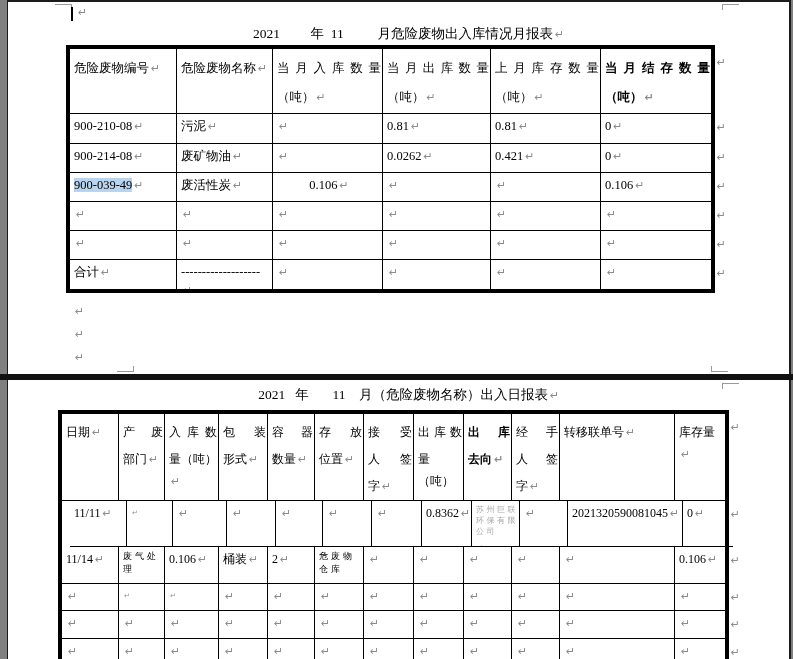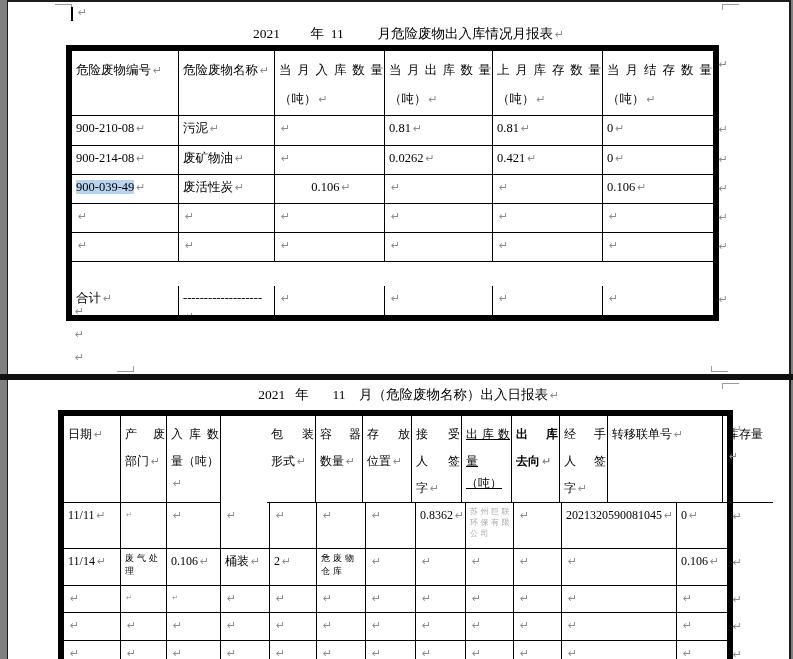--- a/index.html
+++ b/index.html
@@ -32,21 +32,21 @@
 
   .doc-title{
     position:absolute;left:0;width:100%;
     text-align:center;font-size:13.5px;white-space:pre;
   }
   #title1{top:23px;}
   #title2{top:6px;}
   .u{text-underline-offset:2px;}
   .hl{background:#b8d4ee;}
 
-  .tbl{position:absolute;border:6px solid #000000;background:#fff;}
+  .tbl{position:absolute;border:4px solid #000000;background:#fff;}
   #table1{left:58px;top:43px;}
   #table2{left:50px;top:30px;border-bottom:none;}
   .trow{display:flex;position:relative;}
   .cell{
     box-sizing:border-box;flex-shrink:0;overflow:hidden;
     border-right:1px solid #000;border-bottom:1px solid #000;
     padding:3px 1px 0 4px;font-size:12.5px;line-height:18px;
   }
   #table2 .cell{font-size:12px;}
   .cell:last-of-type{border-right:none;}
@@ -92,21 +92,21 @@
           <div><span>（吨）</span><span class="mk">↵</span></div>
         </div>
         <div class="cell hcell" style="width: 108px;">
           <div class="jline">当月出库数量</div>
           <div><span>（吨）</span><span class="mk">↵</span></div>
         </div>
         <div class="cell hcell" style="width: 110px;">
           <div class="jline">上月库存数量</div>
           <div><span>（吨）</span><span class="mk">↵</span></div>
         </div>
-        <div class="cell hcell" style="width: 110px;">
+        <div class="cell hcell" style="width: 110px; font-weight: bold;">
           <div class="jline">当月结存数量</div>
           <div><span>（吨）</span><span class="mk">↵</span></div>
         </div>
         <span class="mk rowend">↵</span>
       </div>
       <div class="trow" style="height: 30px;">
         <div class="cell" style="width: 107px;"><span class="u">900-210-08</span><span class="mk">↵</span></div>
         <div class="cell" style="width: 96px;"><span class="u">污泥</span><span class="mk">↵</span></div>
         <div class="cell" style="width: 110px;"><span class="mk">↵</span></div>
         <div class="cell" style="width: 108px;"><span class="u">0.81</span><span class="mk">↵</span></div>
@@ -143,21 +143,21 @@
       </div>
       <div class="trow" style="height: 29px;">
         <div class="cell" style="width: 107px;"><span class="mk">↵</span></div>
         <div class="cell" style="width: 96px;"><span class="mk">↵</span></div>
         <div class="cell" style="width: 110px;"><span class="mk">↵</span></div>
         <div class="cell" style="width: 108px;"><span class="mk">↵</span></div>
         <div class="cell" style="width: 110px;"><span class="mk">↵</span></div>
         <div class="cell" style="width: 110px;"><span class="mk">↵</span></div>
         <span class="mk rowend">↵</span>
       </div>
-      <div class="trow" style="height: 29px; margin-top: 24px;">
+      <div class="trow" style="height: 29px;">
         <div class="cell" style="width: 107px;"><span class="u">合计</span><span class="mk">↵</span></div>
         <div class="cell" style="width: 96px;"><span class="u">-------------------</span><span class="mk">↵</span></div>
         <div class="cell" style="width: 110px;"><span class="mk">↵</span></div>
         <div class="cell" style="width: 108px;"><span class="mk">↵</span></div>
         <div class="cell" style="width: 110px;"><span class="mk">↵</span></div>
         <div class="cell" style="width: 110px;"><span class="mk">↵</span></div>
         <span class="mk rowend">↵</span>
       </div>
     </div>
 
@@ -179,38 +179,38 @@
           <div><span>日期</span><span class="mk">↵</span></div>
         </div>
         <div class="cell hcell" style="width: 46px;">
           <div class="jline">产废</div>
           <div><span>部门</span><span class="mk">↵</span></div>
         </div>
         <div class="cell hcell" style="width: 54px;">
           <div class="jline">入库数</div>
           <div><span>量（吨）</span><span class="mk">↵</span></div>
         </div>
-        <div class="cell hcell" style="width: 49px; margin-left: 46px;">
+        <div class="cell hcell" style="width: 49px;">
           <div class="jline">包装</div>
           <div><span>形式</span><span class="mk">↵</span></div>
         </div>
         <div class="cell hcell" style="width: 47px;">
           <div class="jline">容器</div>
           <div><span>数量</span><span class="mk">↵</span></div>
         </div>
         <div class="cell hcell" style="width: 49px;">
           <div class="jline">存放</div>
           <div><span>位置</span><span class="mk">↵</span></div>
         </div>
         <div class="cell hcell" style="width: 50px;">
           <div class="jline">接受</div>
           <div class="jline">人签</div>
           <div><span>字</span><span class="mk">↵</span></div>
         </div>
-        <div class="cell hcell" style="width: 50px; text-decoration: underline;">
+        <div class="cell hcell" style="width: 50px;">
           <div class="jline">出库数</div>
           <div><span>量（吨）</span><span class="mk">↵</span></div>
         </div>
         <div class="cell hcell" style="width: 48px; font-weight: bold;">
           <div class="jline">出库</div>
           <div><span>去向</span><span class="mk">↵</span></div>
         </div>
         <div class="cell hcell" style="width: 48px;">
           <div class="jline">经手</div>
           <div class="jline">人签</div>
@@ -218,21 +218,21 @@
         </div>
         <div class="cell hcell" style="width: 115px;">
           <div><span>转移联单号</span><span class="mk">↵</span></div>
         </div>
         <div class="cell hcell" style="width: 50px;">
           <div><span>库存量</span><span class="mk">↵</span></div>
         </div>
         <span class="mk rowend">↵</span>
       </div>
       <div class="trow" style="height: 46px;">
-        <div class="cell" style="width: 57px;"><span class="">11/11</span><span class="mk">↵</span></div>
+        <div class="cell" style="width: 57px; margin-left: 8px;"><span class="">11/11</span><span class="mk">↵</span></div>
         <div class="cell" style="width: 46px;"><span class="mk tinymk">↵</span></div>
         <div class="cell" style="width: 54px;"><span class="mk">↵</span></div>
         <div class="cell" style="width: 49px;"><span class="mk">↵</span></div>
         <div class="cell" style="width: 47px;"><span class="mk">↵</span></div>
         <div class="cell" style="width: 49px;"><span class="mk">↵</span></div>
         <div class="cell" style="width: 50px;"><span class="mk">↵</span></div>
         <div class="cell" style="width: 50px;"><span class="">0.8362</span><span class="mk">↵</span></div>
         <div class="cell" style="width: 48px;"><span class="sm gy">苏州巨联环保有限公司</span><span class="mk tinymk">↵</span></div>
         <div class="cell" style="width: 48px;"><span class="mk">↵</span></div>
         <div class="cell" style="width: 115px;"><span class="">2021320590081045</span><span class="mk">↵</span></div>

